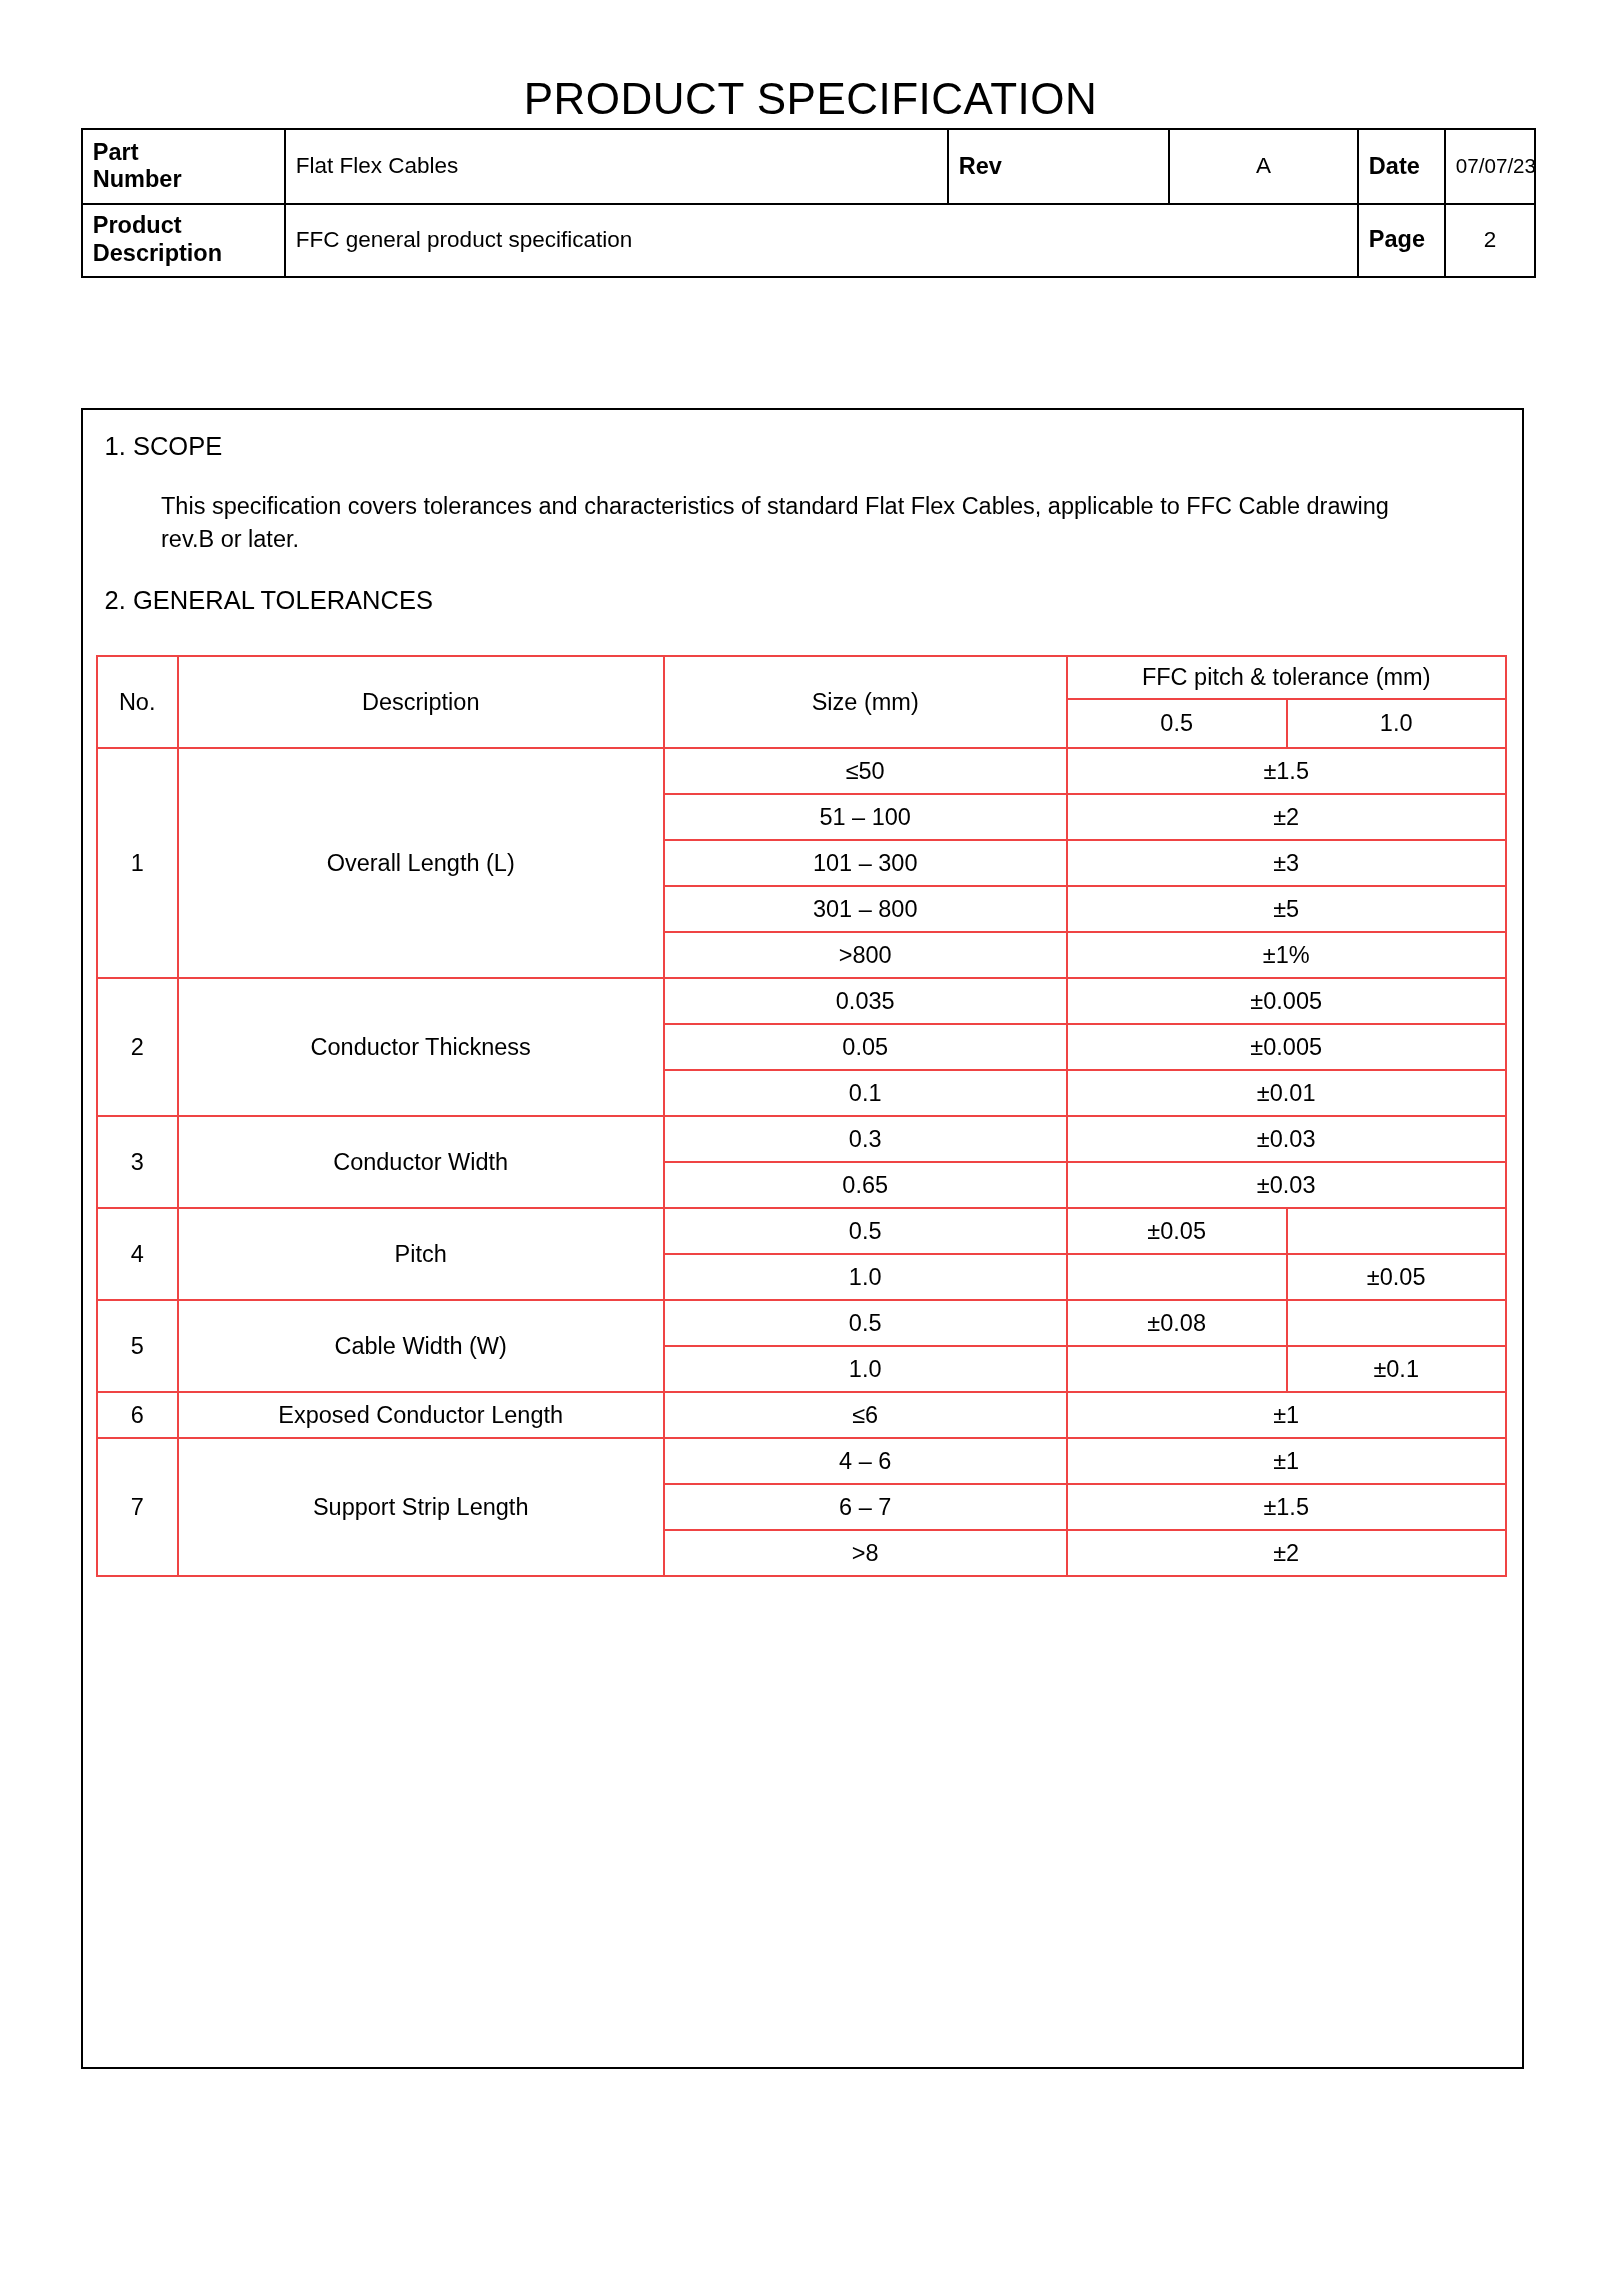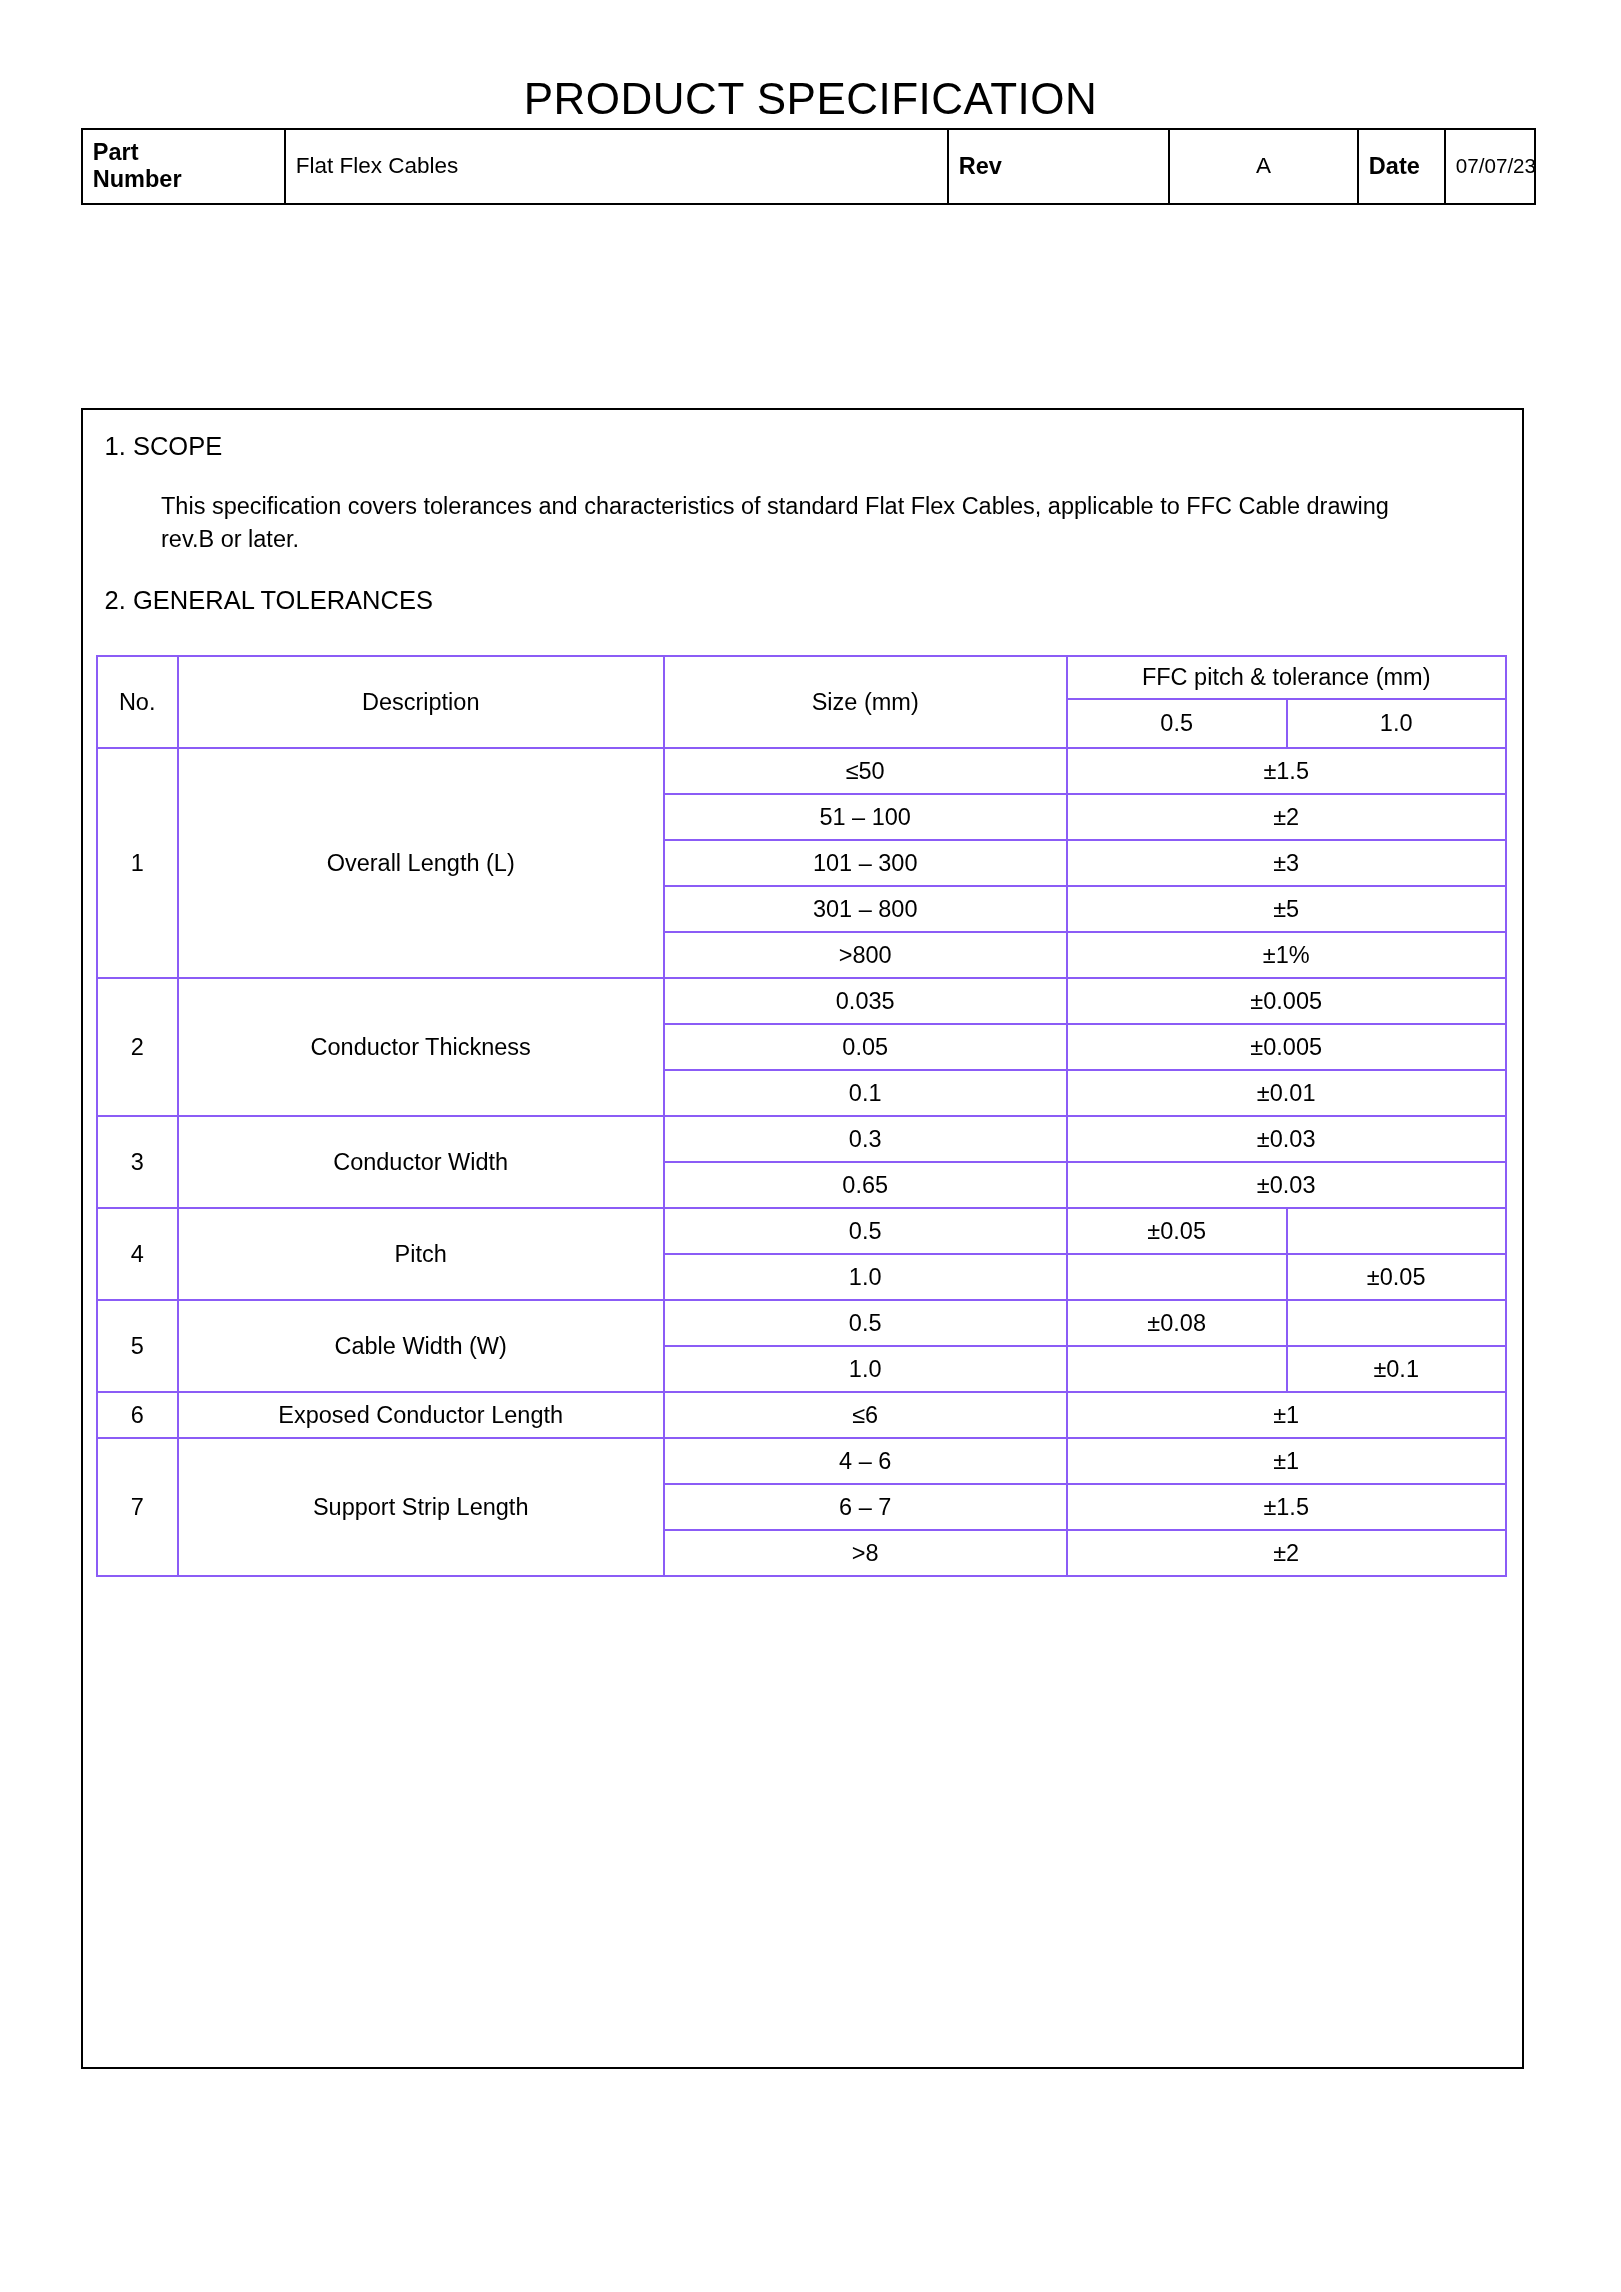--- a/index.html
+++ b/index.html
@@ -103,21 +103,21 @@
   
   #tol-table {
     position: absolute;
     left: 12.7px;
     top: 245px;
     width: 1408px;
     border-collapse: collapse;
     table-layout: fixed;
   }
   #tol-table th, #tol-table td {
-    border: 2px solid #8b5cf6;
+    border: 2px solid #ef4444;
     text-align: center;
     vertical-align: middle;
     font-size: 23.5px;
     font-weight: normal;
     padding: 0;
     height: 44px;
   }
   #tol-table th.hdr-main {
     height: 88px;
   }
@@ -162,20 +162,29 @@
       <td class="lbl">
         <div>Part</div>
         <div>Number</div>
       </td>
       <td class="val" colspan="3">Flat Flex Cables</td>
       <td class="lbl" colspan="2">Rev</td>
       <td class="ctr" colspan="2">A</td>
       <td class="lbl">Date</td>
       <td class="small">07/07/23</td>
     </tr>
+    <tr class="r2">
+      <td class="lbl">
+        <div>Product</div>
+        <div>Description</div>
+      </td>
+      <td class="val" colspan="7">FFC general product specification</td>
+      <td class="lbl">Page</td>
+      <td class="ctr">2</td>
+    </tr>
   </tbody>
 </table>
 
 <div id="content-frame">
 
   <div class="section-heading" id="scope-heading">1. SCOPE</div>
 
   <div id="scope-body">This specification covers tolerances and characteristics of standard Flat Flex Cables, applicable to FFC Cable drawing rev.B or later.</div>
 
   <div class="section-heading" id="gen-tol-heading">2. GENERAL TOLERANCES</div>

